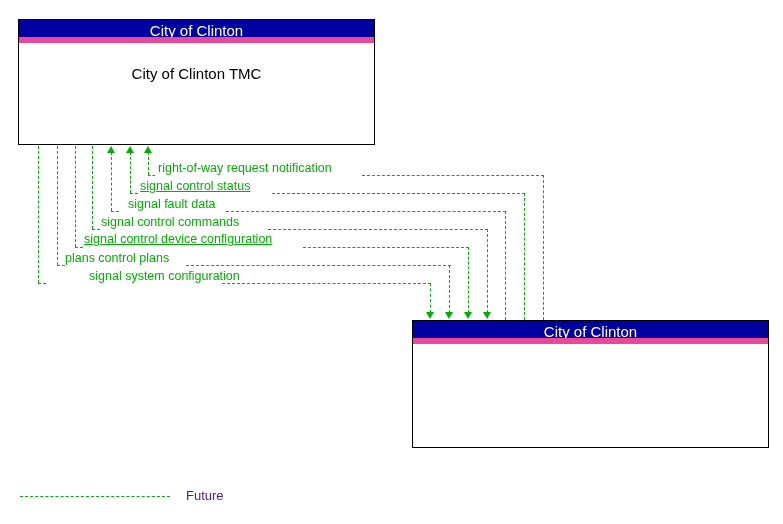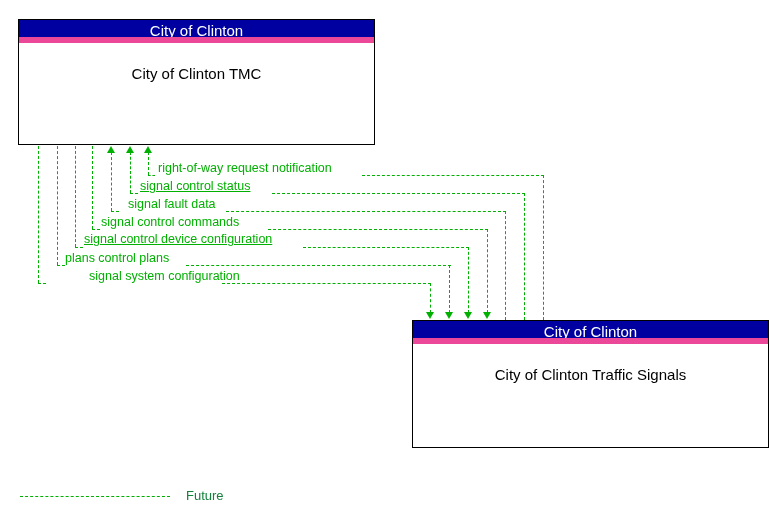--- a/index.html
+++ b/index.html
@@ -81,39 +81,38 @@
     white-space: nowrap;
   }
   
   .legend-line {
     position: absolute;
     border-top: 1px dashed #00b000;
     height: 0;
   }
   .legend-label {
     position: absolute;
-    color: #15803d;
+    color: #4c1d95;
     font-size: 13px;
     line-height: 14px;
     white-space: nowrap;
   }
 </style>
 </head>
 <body>
 
 <div id="canvas">
 
   <div class="node-box" style="left:18px; top:19px; width:357px; height:126px;">
     <div class="node-header">City of Clinton</div>
     <div class="node-title">City of Clinton TMC</div>
   </div>
 
   <div class="node-box" style="left:412px; top:320px; width:357px; height:128px;">
     <div class="node-header">City of Clinton</div>
-    <div class="node-title">City of Clinton Traffic Signals</div>
   </div>
 
   <div class="arrow-up" style="left:144px; top:146px;"></div>
   <div class="vseg" style="left:148px; top:152px; height:23px;"></div>
   <div class="hseg" style="left:148px; top:175px; width:7px;"></div>
   <div class="flow-label" style="left:158px; top:162px;">right-of-way request notification</div>
   <div class="hseg" style="left:362px; top:175px; width:182px;"></div>
   <div class="vseg" style="left:543px; top:175px; height:145px;"></div>
 
   <div class="arrow-up" style="left:126px; top:146px;"></div>

